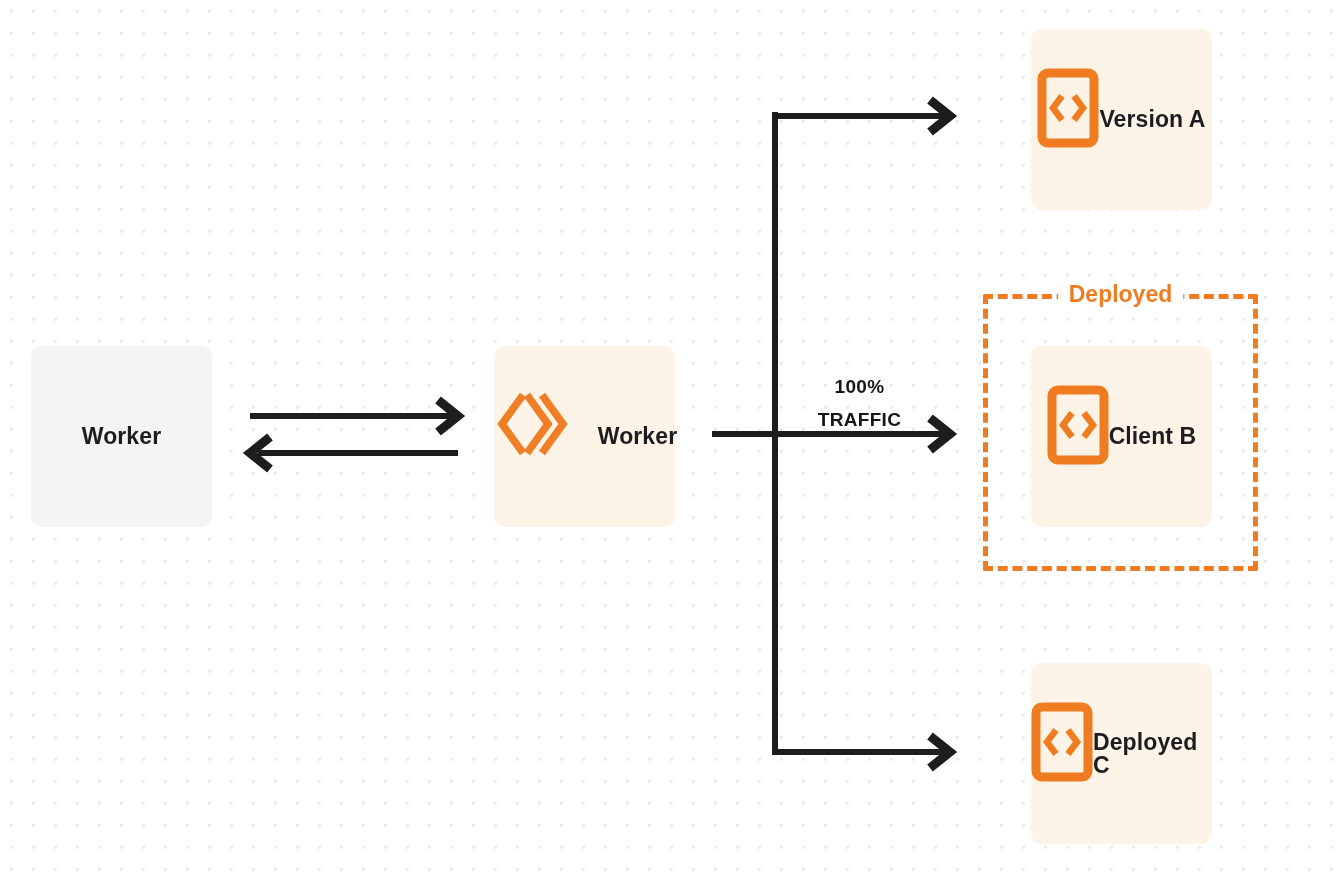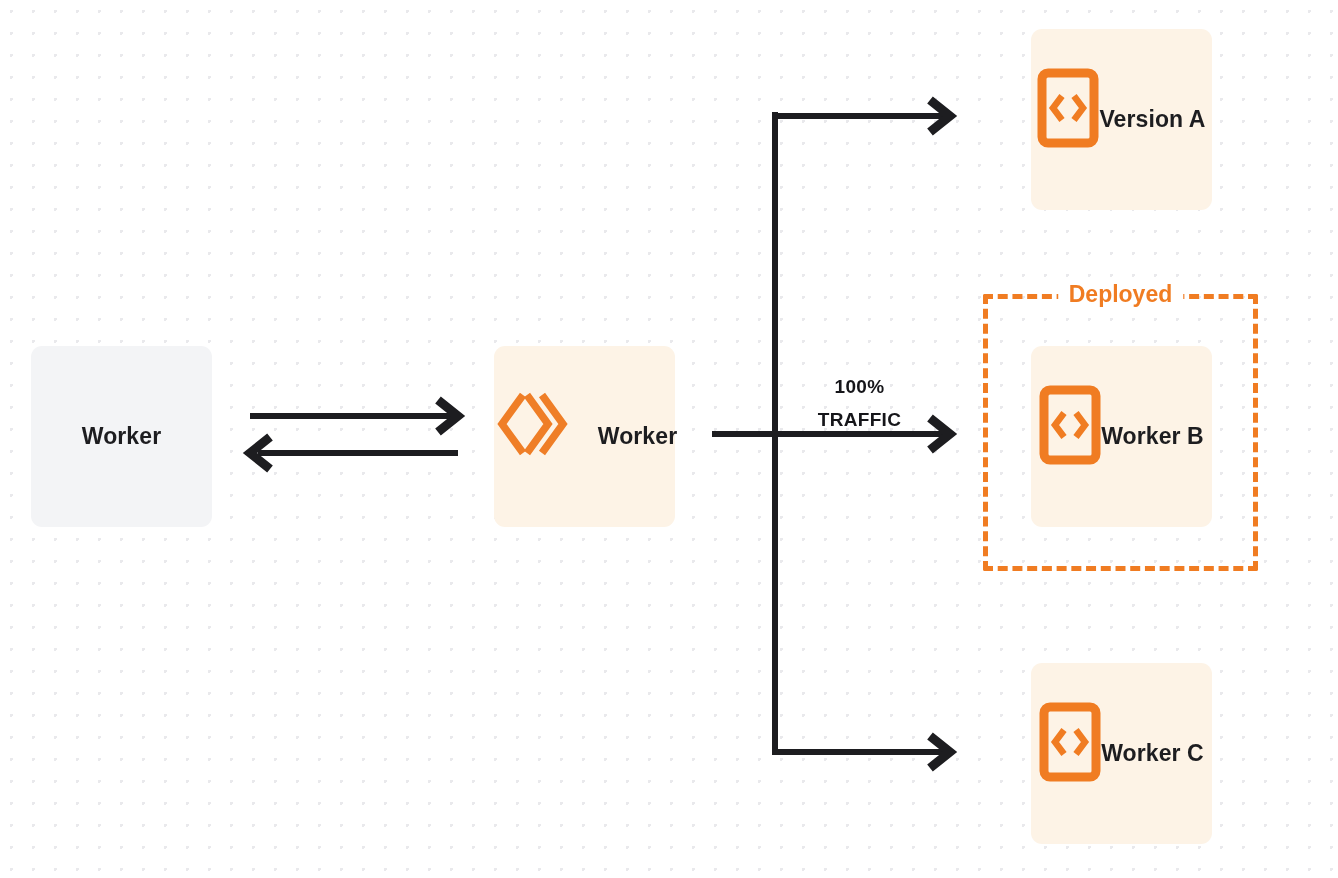--- a/index.html
+++ b/index.html
@@ -209,27 +209,27 @@
   </div>
 
   <div class="node version-node" id="version-b-node">
     <span class="node-icon">
       <svg width="62" height="80" viewBox="0 0 62 80" aria-hidden="true">
         <rect x="5" y="5" width="52" height="70" rx="6" ry="6" fill="none" stroke="#f07c22" stroke-width="9"></rect>
         <path d="M25 28 L16 40 L25 52" fill="none" stroke="#f07c22" stroke-width="6.5" stroke-linecap="butt" stroke-linejoin="miter"></path>
         <path d="M37 28 L46 40 L37 52" fill="none" stroke="#f07c22" stroke-width="6.5" stroke-linecap="butt" stroke-linejoin="miter"></path>
       </svg>
     </span>
-    <span class="node-label">Worker B</span>
+    <span class="node-label">Client B</span>
   </div>
 
   <div class="node version-node" id="version-c-node">
     <span class="node-icon">
       <svg width="62" height="80" viewBox="0 0 62 80" aria-hidden="true">
         <rect x="5" y="5" width="52" height="70" rx="6" ry="6" fill="none" stroke="#f07c22" stroke-width="9"></rect>
         <path d="M25 28 L16 40 L25 52" fill="none" stroke="#f07c22" stroke-width="6.5" stroke-linecap="butt" stroke-linejoin="miter"></path>
         <path d="M37 28 L46 40 L37 52" fill="none" stroke="#f07c22" stroke-width="6.5" stroke-linecap="butt" stroke-linejoin="miter"></path>
       </svg>
     </span>
-    <span class="node-label">Worker C</span>
+    <span class="node-label">Deployed C</span>
   </div>
 
 </div>
 
 </body></html>

